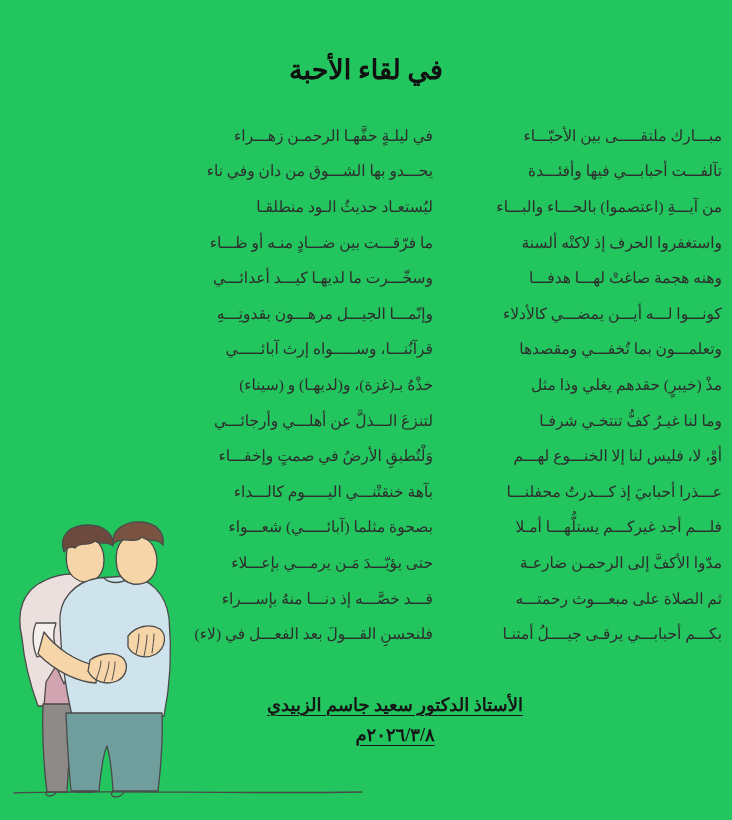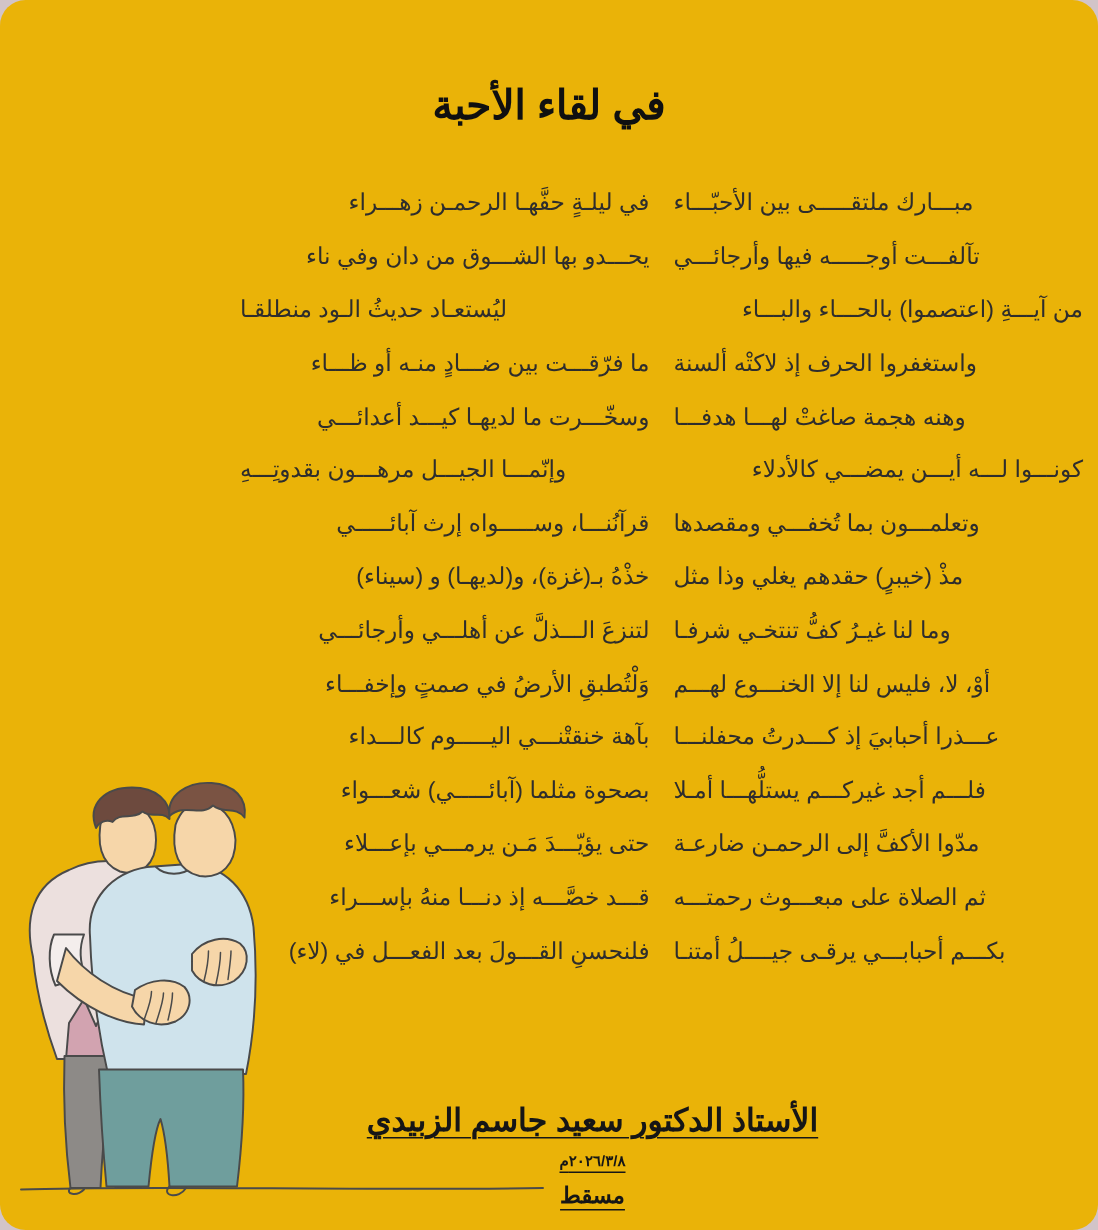--- a/index.html
+++ b/index.html
@@ -1,60 +1,60 @@
 <!DOCTYPE html>
 <html lang="ar" dir="rtl"><head>
 <meta charset="utf-8">
 <style>
   html,body{margin:0;padding:0;background:#d2c4c8;}
   .page{
     position:relative;width:732px;height:820px;overflow:hidden;
-    background:#eab308;font-family:Liberation Sans, sans-serif;direction:rtl;border-radius:17px;
+    background:#22c55e;font-family:Liberation Serif, serif;direction:rtl;
   }
   .title{
     position:absolute;top:36px;left:0;right:0;text-align:center;
     font-size:27px;font-weight:bold;color:#101010;letter-spacing:0;
   }
   .poem{
     position:absolute;top:118px;right:10px;width:562px;direction:rtl;
   }
   .verse{
     display:flex;justify-content:space-between;align-items:center;
     height:35.6px;font-size:15.5px;color:#2e2d2d;
   }
   .hemi{white-space:nowrap;overflow:visible;}
-  .hemi-first{width:273px;text-align:left;}
+  .hemi-first{width:273px;text-align:right;}
   .hemi-second{width:273px;text-align:right;}
   .signature{
     position:absolute;top:694px;left:228px;width:334px;text-align:center;
     direction:rtl;font-weight:bold;color:#161616;
   }
   .signature .sig-line{
     display:block;text-decoration:underline;text-underline-offset:4px;
     text-decoration-thickness:1.2px;margin-bottom:8px;
   }
-  .sig-author{font-size:21px;margin-top:41px;}
-  .sig-date{font-size:10px;}
+  .sig-author{font-size:18px;}
+  .sig-date{font-size:18px;}
   .sig-place{font-size:15px;}
   .hug-art{position:absolute;left:0;top:520px;width:372px;height:300px;}
 </style>
 </head>
 <body>
 
 <div class="page">
 
   <h1 class="title">في لقاء الأحبة</h1>
 
   <div class="poem">
     <div class="verse">
         <span class="hemi hemi-first">مبـــارك ملتقـــــى بين الأحبّـــاء</span>
         <span class="hemi hemi-second">في ليلـةٍ حفَّهـا الرحمـن زهـــراء</span>
       </div>
     <div class="verse">
-        <span class="hemi hemi-first">تآلفـــت أوجـــــه فيها وأرجائـــي</span>
+        <span class="hemi hemi-first">تآلفـــت أحبابـــي فيها وأفئـــدة</span>
         <span class="hemi hemi-second">يحـــدو بها الشـــوق من دان وفي ناء</span>
       </div>
     <div class="verse">
         <span class="hemi hemi-second">من آيـــةِ (اعتصموا) بالحـــاء والبـــاء</span>
         <span class="hemi hemi-first">ليُستعـاد حديثُ الـود منطلقـا</span>
       </div>
     <div class="verse">
         <span class="hemi hemi-first">واستغفروا الحرف إذ لاكتْه ألسنة</span>
         <span class="hemi hemi-second">ما فرّقـــت بين ضـــادٍ منـه أو ظـــاء</span>
       </div>
@@ -100,21 +100,20 @@
       </div>
     <div class="verse">
         <span class="hemi hemi-first">بكـــم أحبابـــي يرقـى جيــــلُ أمتنـا</span>
         <span class="hemi hemi-second">فلنحسنِ القـــولَ بعد الفعـــل في (لاء)</span>
       </div>
   </div>
 
   <div class="signature">
     <span class="sig-line sig-author">الأستاذ الدكتور سعيد جاسم الزبيدي</span>
     <span class="sig-line sig-date">٢٠٢٦/٣/٨م</span>
-    <span class="sig-line sig-place">مسقط</span>
   </div>
 
   <svg class="hug-art" viewBox="0 0 372 300" xmlns="http://www.w3.org/2000/svg" fill="none" stroke="#4a4a4a" stroke-width="1.3" stroke-linecap="round" stroke-linejoin="round">
 
     <g>
       <path d="M22 118 C16 92 22 70 46 60 C62 52 84 52 94 60 C97 80 98 110 97 140 C96 160 93 175 90 186 L38 186 C30 164 24 140 22 118 Z" fill="#ece0de"></path>
       <path d="M46 162 L56 146 L64 164 L73 144 L82 163 L89 152 L92 186 L44 186 Z" fill="#d2a3b0"></path>
       <path d="M43 184 C42 215 44 248 47 272 L67 272 C68 250 70 230 72 216 C74 232 76 254 77 272 L94 272 C96 245 97 212 96 184 Z" fill="#8d8a87"></path>
       <path d="M68 24 C64 42 67 56 80 61 C94 65 104 56 104 40 C104 26 96 16 84 16 C76 16 70 19 68 24 Z" fill="#f6d6a9"></path>
       <path d="M64 32 C58 16 70 5 88 5 C104 5 114 14 113 26 C107 20 101 26 95 21 C89 27 80 21 75 28 C71 26 66 28 64 32 Z" fill="#6d4a3e"></path>

